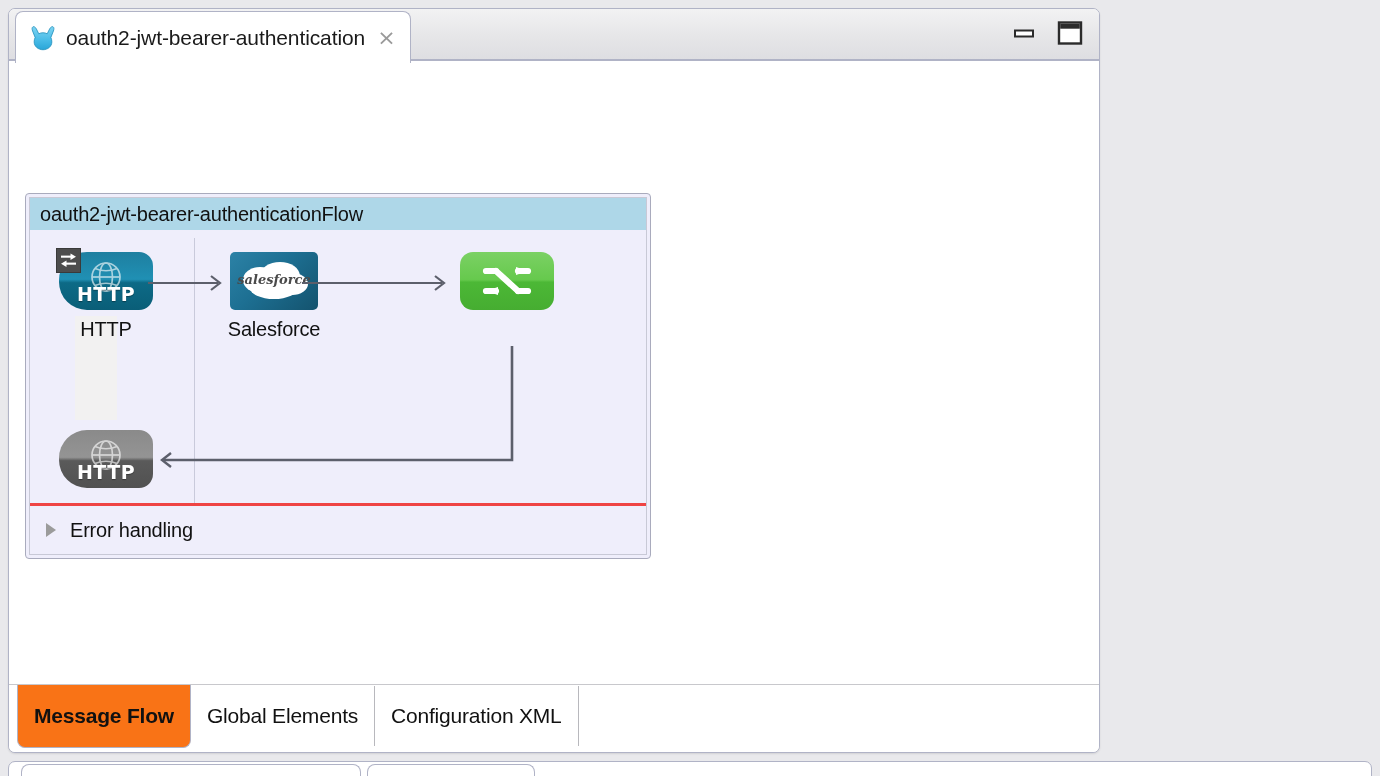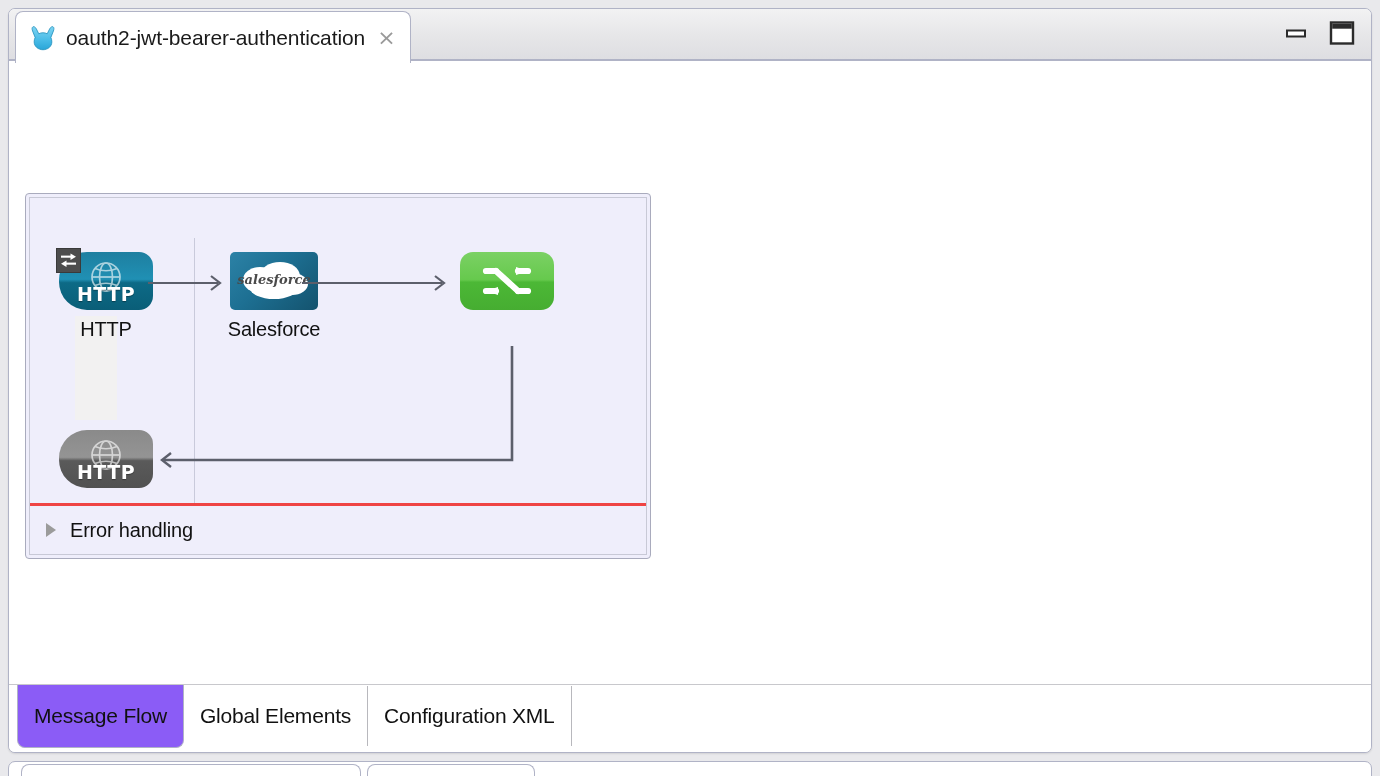--- a/index.html
+++ b/index.html
@@ -20,21 +20,21 @@
     left: 0; top: 0;
     width: 1380px;
     height: 776px;
   }
 
   
   .editor-window {
     position: absolute;
     left: 8px;
     top: 8px;
-    width: 1364px;
+    width: 1092px;
     height: 745px;
     background: #ffffff;
     border: 1px solid #b0b3c6;
     border-radius: 7px;
     box-sizing: border-box;
     box-shadow: 0 1px 2px rgba(0,0,0,0.10);
     overflow: hidden;
   }
 
   
@@ -315,26 +315,27 @@
     white-space: nowrap;
     cursor: pointer;
     box-sizing: border-box;
   }
   .btab.inactive {
     border-right: 1px solid #b8b8bd;
     margin-top: 1px;
     margin-bottom: 6px;
   }
   .btab.active {
-    background: #8b5cf6;
+    background: #f97316;
     border: 1px solid #b0b3c6;
     border-top: none;
     border-radius: 0 0 8px 8px;
     margin-bottom: 4px;
     z-index: 2;
+    font-weight: bold;
   }
 
   
   .under-panel {
     position: absolute;
     left: 8px;
     top: 761px;
     width: 1364px;
     height: 20px;
     background: #ffffff;
@@ -393,20 +394,23 @@
           </svg>
         </span>
       </div>
     </div>
 
     <div class="canvas">
 
       <div class="flow">
         <div class="flow-inner">
 
+          <div class="flow-header">
+            <span class="flow-header-title">oauth2-jwt-bearer-authenticationFlow</span>
+          </div>
 
           <div class="flow-body">
 
             <div class="lane-divider"></div>
             <div class="source-band"></div>
 
             <div class="node" style="left:10px; top:14px;">
               <div class="icon-wrap">
                 <div class="http-shape http-teal">
                   <span class="globe">

